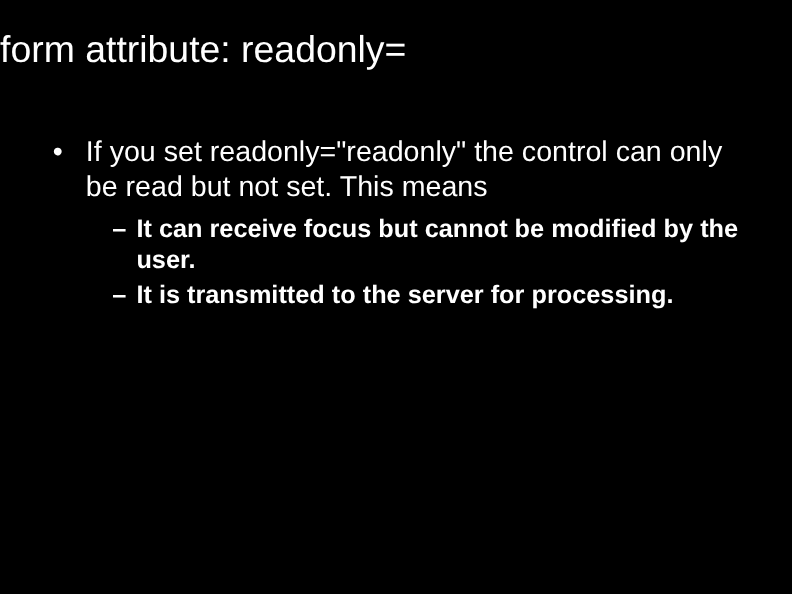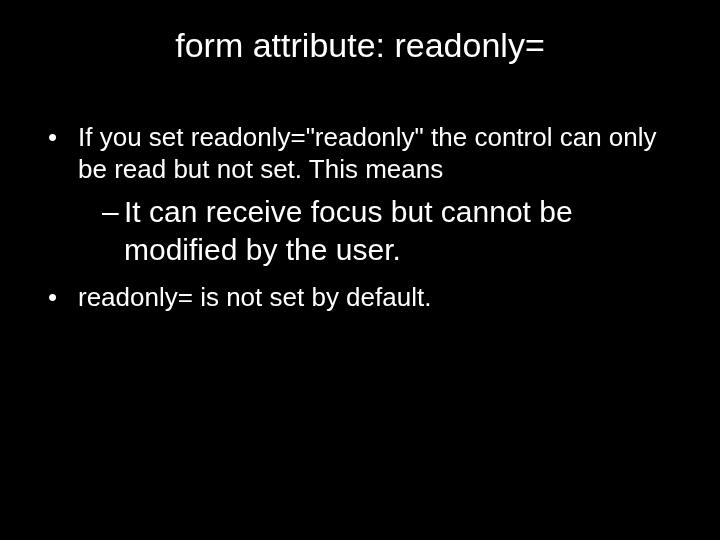--- a/index.html
+++ b/index.html
@@ -16,21 +16,21 @@
     width: 720px;
     height: 540px;
     position: relative;
     box-sizing: border-box;
   }
   .title {
     position: absolute;
     top: 26px;
     left: 0;
     width: 100%;
-    text-align: center;
+    text-align: left;
     font-size: 34px;
     font-weight: 400;
     color: #fff;
   }
   .body {
     position: absolute;
     top: 122px;
     left: 48px;
     right: 40px;
     font-size: 26px;
@@ -52,22 +52,23 @@
     left: 0;
     top: 0;
     font-size: 26px;
     line-height: 1.22;
     color: #fff;
   }
   ul.level2 {
     list-style: none;
     margin: 8px 0 0 0;
     padding: 0 0 0 24px;
-    font-size: 30px;
+    font-size: 23px;
     line-height: 1.25;
+    font-weight: bold;
   }
   ul.level2 > li {
     position: relative;
     padding-left: 22px;
     margin-bottom: 2px;
   }
   ul.level2 > li::before {
     content: "–";
     position: absolute;
     left: 0;
@@ -79,20 +80,18 @@
 <body>
 
 <div class="slide">
   <div class="title">form attribute: readonly=</div>
   <div class="body">
     <ul class="level1">
       <li>
         <span>If you set readonly="readonly" the control can only be read but not set. This means</span>
         <ul class="level2">
           <li><span>It can receive focus but cannot be modified by the user.</span></li>
+          <li><span>It is transmitted to the server for processing.</span></li>
         </ul>
-      </li>
-      <li>
-        <span>readonly= is not set by default.</span>
       </li>
     </ul>
   </div>
 </div>
 
 </body></html>

